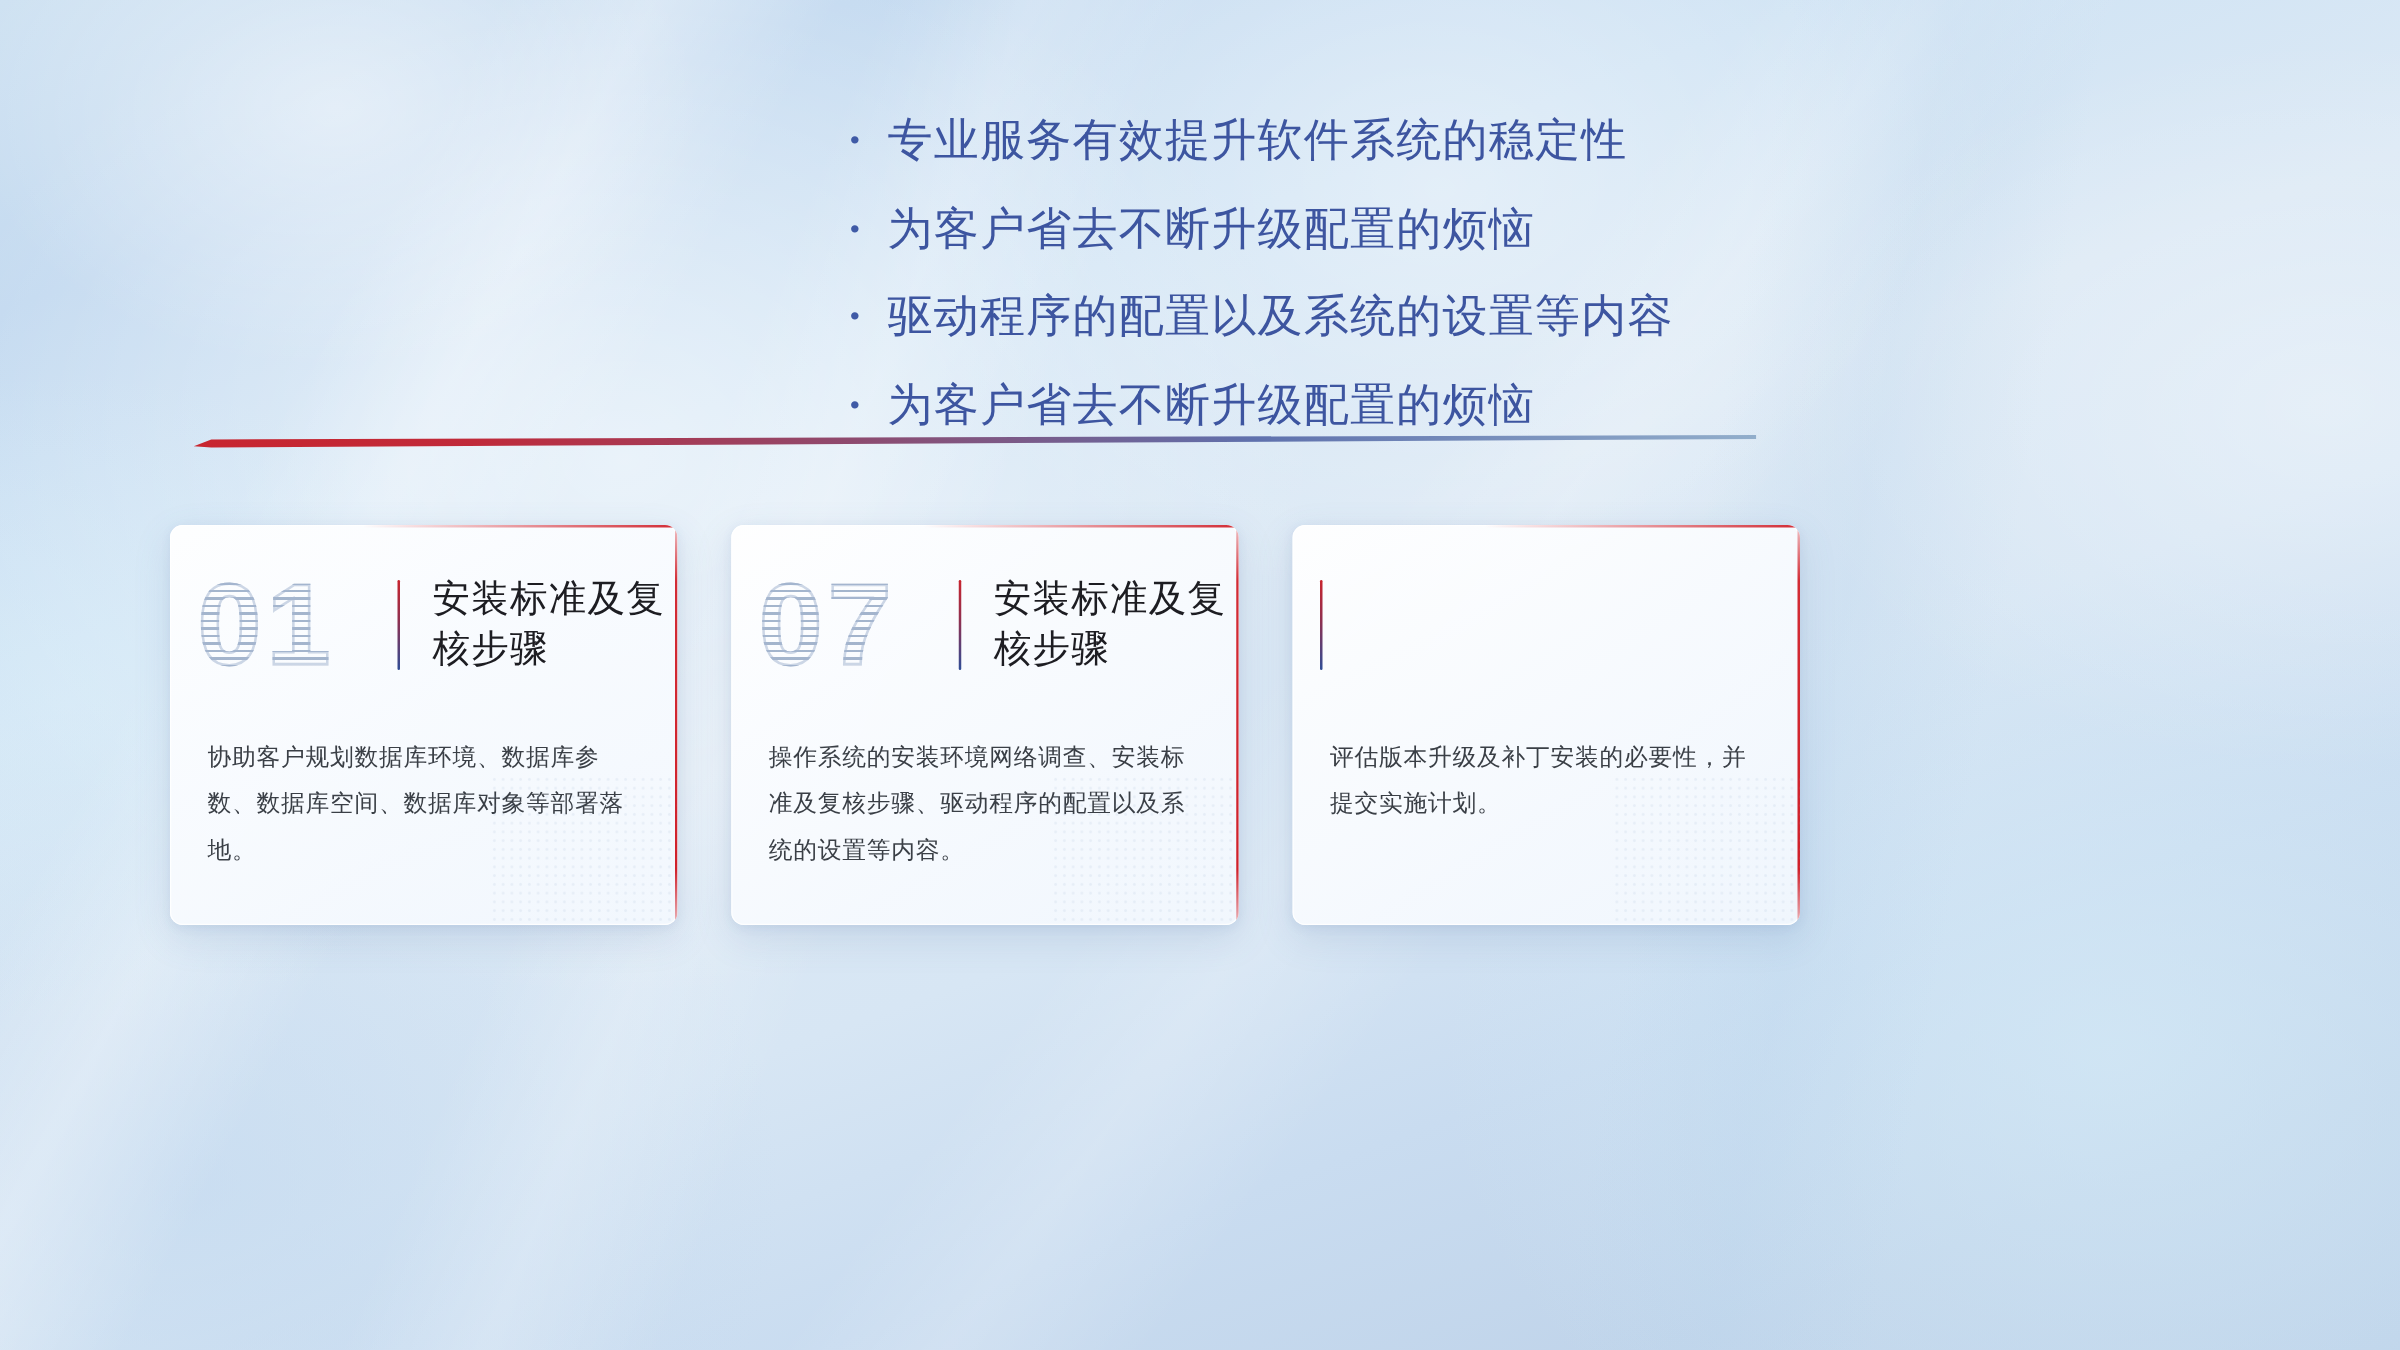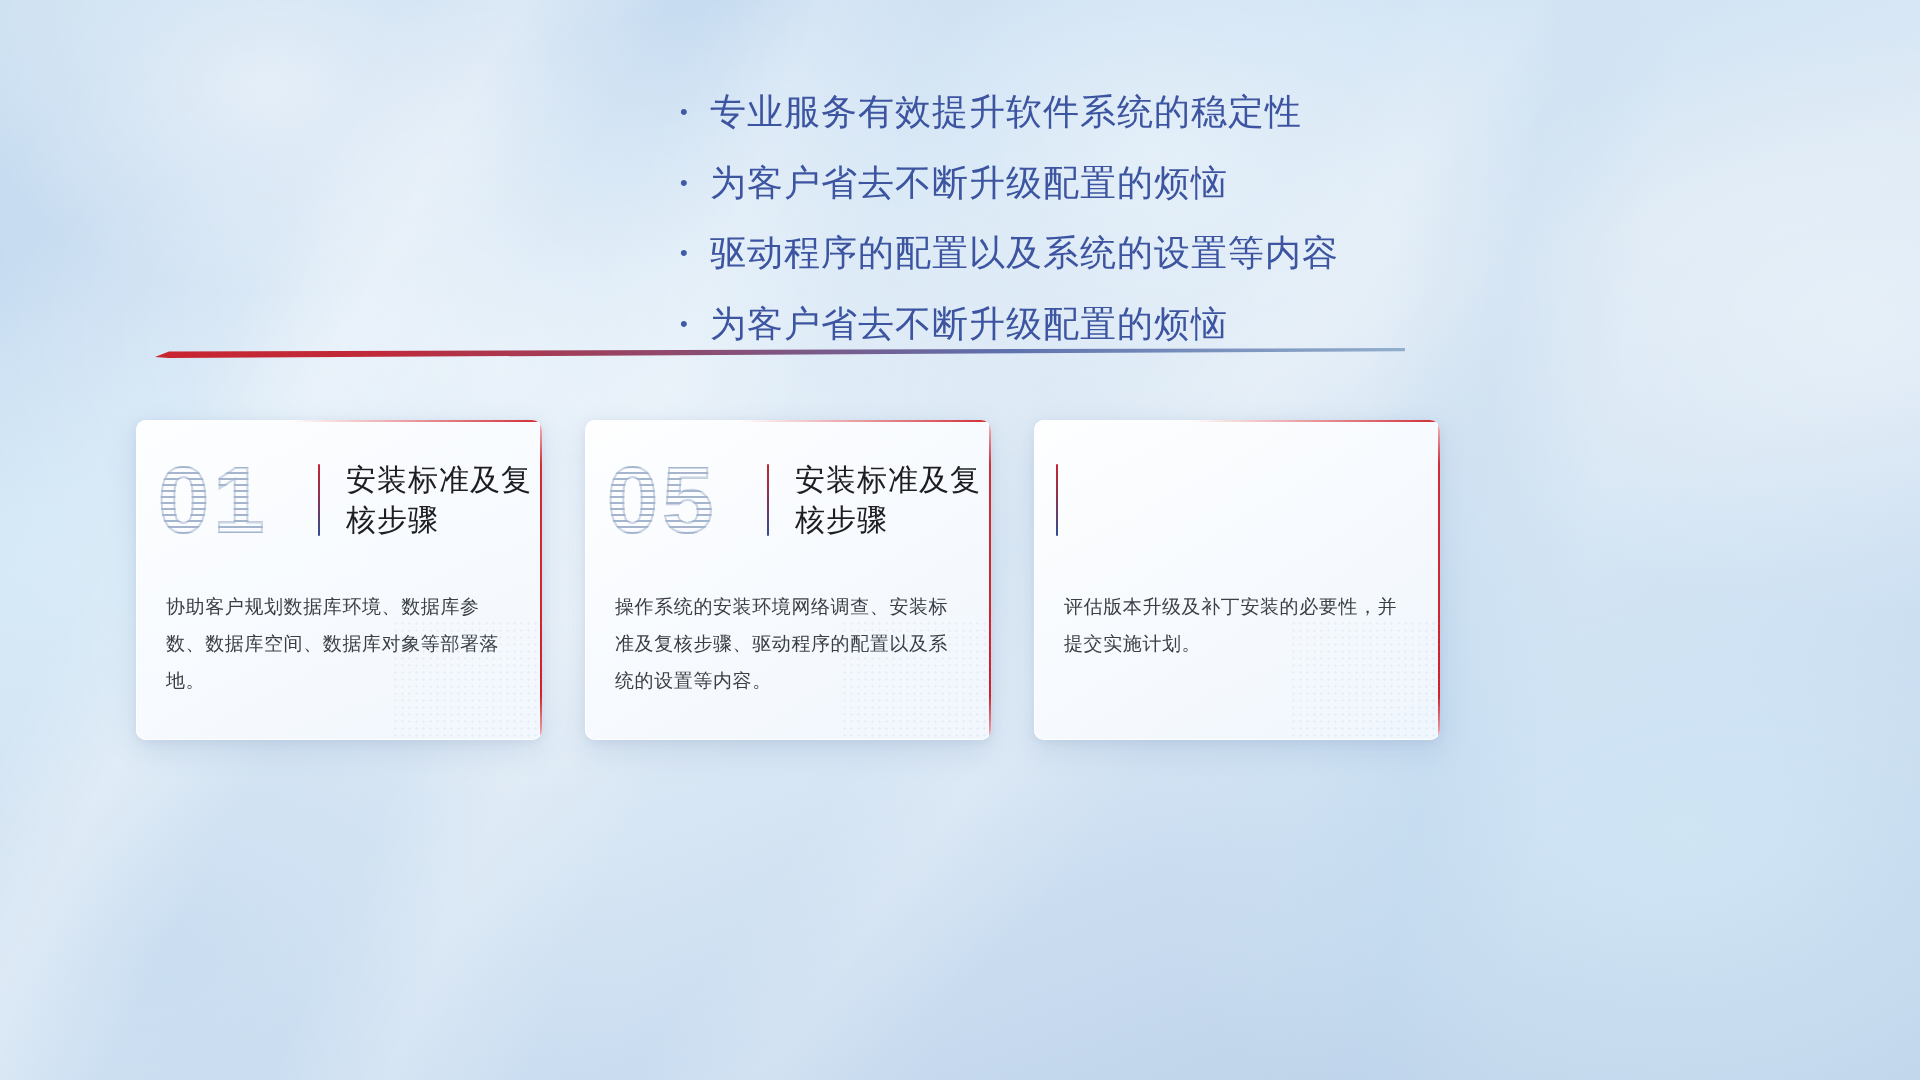--- a/index.html
+++ b/index.html
@@ -274,21 +274,21 @@
         <div class="card-sep"></div>
         <div class="card-title">安装标准及复核步骤</div>
       </div>
       <div class="card-body">协助客户规划数据库环境、数据库参数、数据库空间、数据库对象等部署落地。</div>
       <div class="card-dots"></div>
     </div>
 
     <div class="card">
       <div class="card-border"></div>
       <div class="card-head">
-        <div class="card-num">05</div>
+        <div class="card-num">07</div>
         <div class="card-sep"></div>
         <div class="card-title">安装标准及复核步骤</div>
       </div>
       <div class="card-body">操作系统的安装环境网络调查、安装标准及复核步骤、驱动程序的配置以及系统的设置等内容。</div>
       <div class="card-dots"></div>
     </div>
 
     <div class="card">
       <div class="card-border"></div>
       <div class="card-head">

